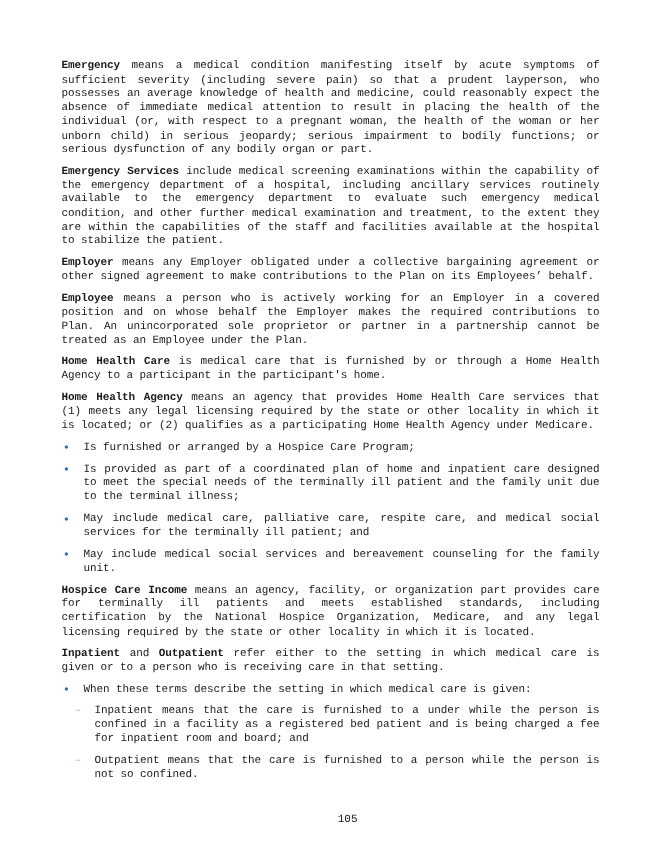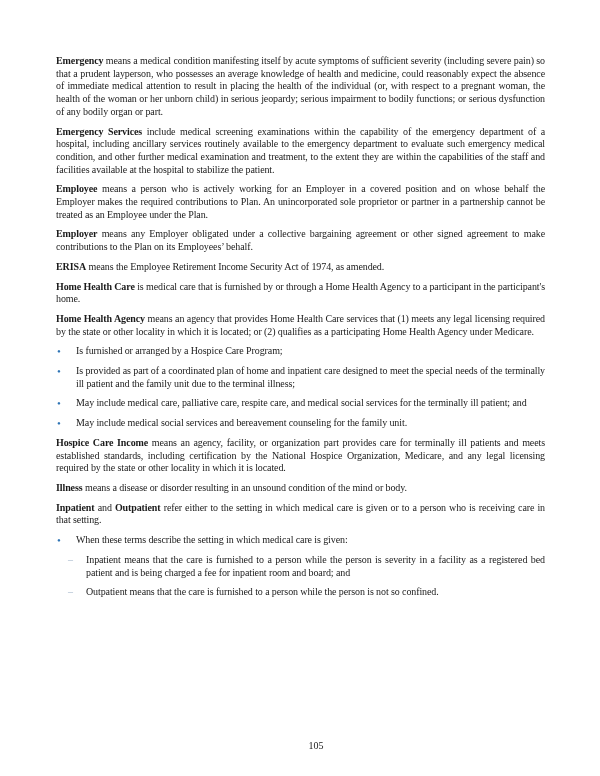--- a/index.html
+++ b/index.html
@@ -6,21 +6,21 @@
     margin: 0;
     padding: 0;
     background: #ffffff;
   }
   .page {
     position: relative;
     width: 600px;
     height: 776px;
     background: var(--page-bg, #ffffff);
     overflow: hidden;
-    font-family: Liberation Serif, serif;
+    font-family: Liberation Mono, monospace;
     color: var(--text-color, #1a1a1a);
   }
   .doc-body {
     position: absolute;
     top: 55px;
     left: 56px;
     width: 489px;
     font-size: 10px;
     line-height: 12.7px;
     letter-spacing: -0.1px;
@@ -64,30 +64,28 @@
     line-height: 12px;
   }
 </style>
 </head>
 <body>
 
 <div class="page">
   <div class="doc-body">
       <div class="block p"><span class="bold">Emergency</span><span> means a medical condition manifesting itself by acute symptoms of sufficient severity (including severe pain) so that a prudent layperson, who possesses an average knowledge of health and medicine, could reasonably expect the absence of immediate medical attention to result in placing the health of the individual (or, with respect to a pregnant woman, the health of the woman or her unborn child) in serious jeopardy; serious impairment to bodily functions; or serious dysfunction of any bodily organ or part.</span></div>
       <div class="block p"><span class="bold">Emergency Services</span><span> include medical screening examinations within the capability of the emergency department of a hospital, including ancillary services routinely available to the emergency department to evaluate such emergency medical condition, and other further medical examination and treatment, to the extent they are within the capabilities of the staff and facilities available at the hospital to stabilize the patient.</span></div>
+      <div class="block p"><span class="bold">Employer</span><span> means any Employer obligated under a collective bargaining agreement or other signed agreement to make contributions to the Plan on its Employees’ behalf.</span></div>
       <div class="block p"><span class="bold">Employee</span><span> means a person who is actively working for an Employer in a covered position and on whose behalf the Employer makes the required contributions to Plan. An unincorporated sole proprietor or partner in a partnership cannot be treated as an Employee under the Plan.</span></div>
-      <div class="block p"><span class="bold">Employer</span><span> means any Employer obligated under a collective bargaining agreement or other signed agreement to make contributions to the Plan on its Employees’ behalf.</span></div>
-      <div class="block p"><span class="bold">ERISA</span><span> means the Employee Retirement Income Security Act of 1974, as amended.</span></div>
       <div class="block p"><span class="bold">Home Health Care</span><span> is medical care that is furnished by or through a Home Health Agency to a participant in the participant's home.</span></div>
       <div class="block p"><span class="bold">Home Health Agency</span><span> means an agency that provides Home Health Care services that (1) meets any legal licensing required by the state or other locality in which it is located; or (2) qualifies as a participating Home Health Agency under Medicare.</span></div>
       <div class="block bullet"><span class="marker bullet-marker">•</span><span>Is furnished or arranged by a Hospice Care Program;</span></div>
       <div class="block bullet"><span class="marker bullet-marker">•</span><span>Is provided as part of a coordinated plan of home and inpatient care designed to meet the special needs of the terminally ill patient and the family unit due to the terminal illness;</span></div>
       <div class="block bullet"><span class="marker bullet-marker">•</span><span>May include medical care, palliative care, respite care, and medical social services for the terminally ill patient; and</span></div>
       <div class="block bullet"><span class="marker bullet-marker">•</span><span>May include medical social services and bereavement counseling for the family unit.</span></div>
       <div class="block p"><span class="bold">Hospice Care Income</span><span> means an agency, facility, or organization part provides care for terminally ill patients and meets established standards, including certification by the National Hospice Organization, Medicare, and any legal licensing required by the state or other locality in which it is located.</span></div>
-      <div class="block p"><span class="bold">Illness</span><span> means a disease or disorder resulting in an unsound condition of the mind or body.</span></div>
       <div class="block p"><span class="bold">Inpatient</span><span> and </span><span class="bold">Outpatient</span><span> refer either to the setting in which medical care is given or to a person who is receiving care in that setting.</span></div>
       <div class="block bullet"><span class="marker bullet-marker">•</span><span>When these terms describe the setting in which medical care is given:</span></div>
-      <div class="block dash"><span class="marker dash-marker">–</span><span>Inpatient means that the care is furnished to a person while the person is severity in a facility as a registered bed patient and is being charged a fee for inpatient room and board; and</span></div>
+      <div class="block dash"><span class="marker dash-marker">–</span><span>Inpatient means that the care is furnished to a under while the person is confined in a facility as a registered bed patient and is being charged a fee for inpatient room and board; and</span></div>
       <div class="block dash"><span class="marker dash-marker">–</span><span>Outpatient means that the care is furnished to a person while the person is not so confined.</span></div>
     </div>
   <div class="page-number">105</div>
 </div>
 
 </body></html>

